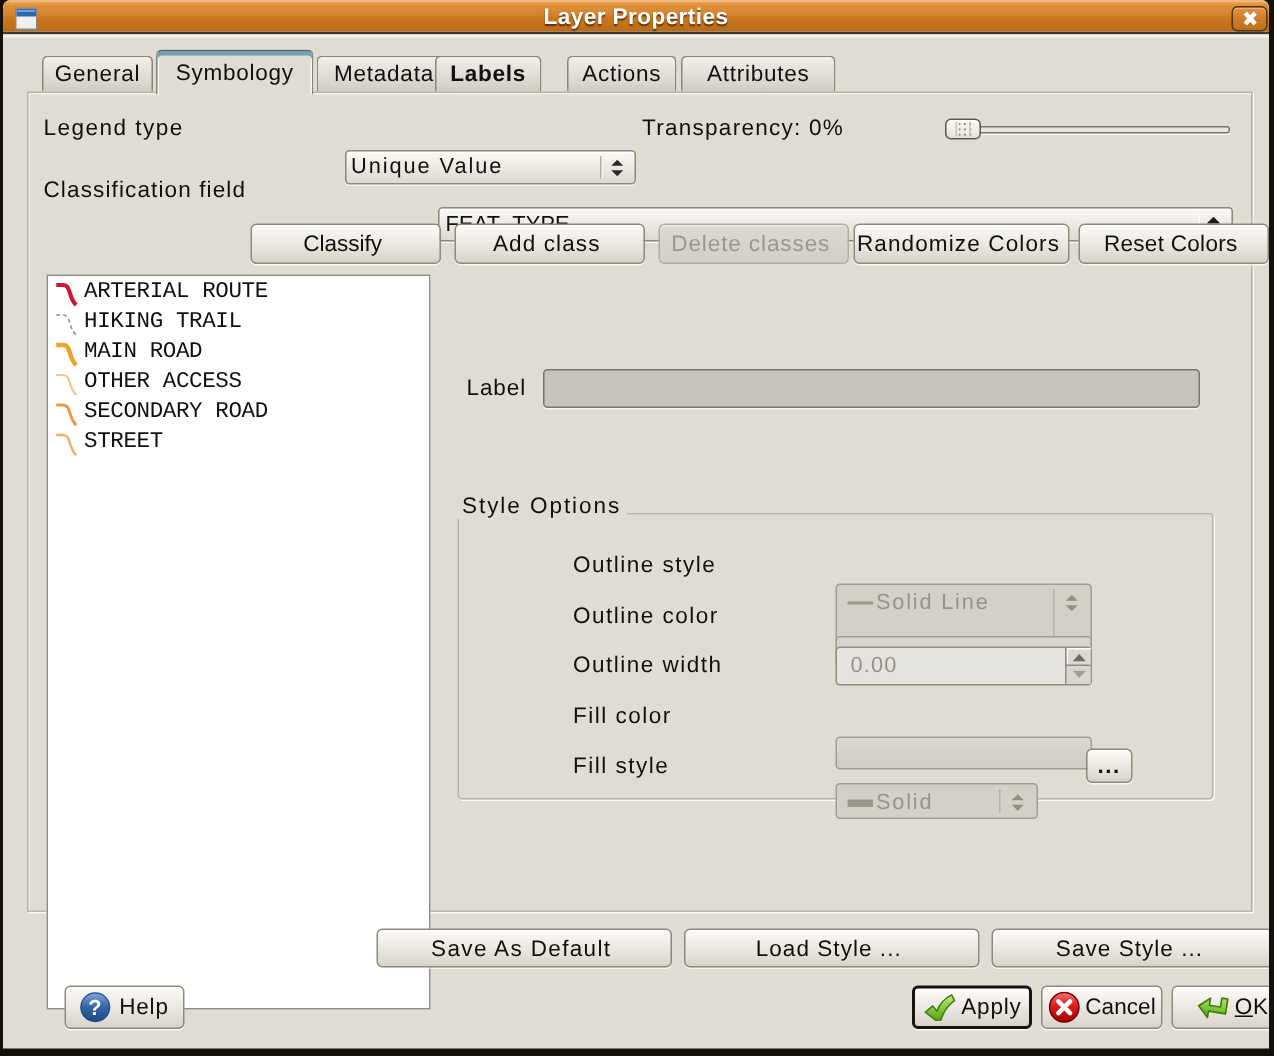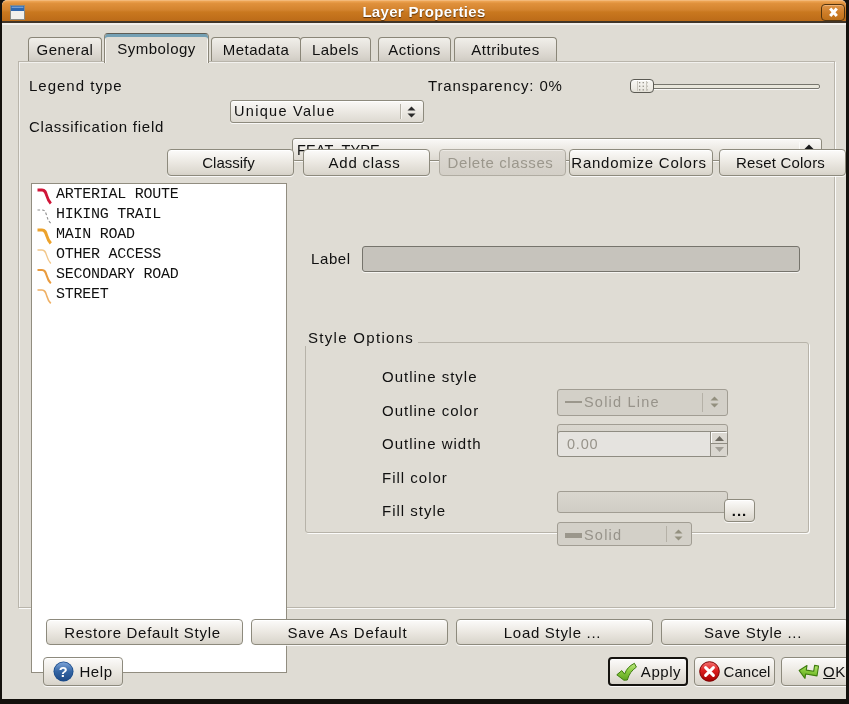--- a/index.html
+++ b/index.html
@@ -75,21 +75,21 @@
         <path d="M2.2 1.6 L8.8 9.0 M8.8 1.6 L2.2 9.0" stroke="#fff" stroke-width="3"></path>
       </svg>
     </div>
   </div>
 
   <div style="position:absolute;left:0;top:23px;width:844px;height:2px;background:#f2f0ec;"></div>
 
   <div class="tab" style="left:26px; width:74px;">General</div>
   <div class="tab active" style="left:102px; width:105px;">Symbology</div>
   <div class="tab" style="left:209px; width:90px;">Metadata</div>
-  <div class="tab" style="left:298px; width:71px;">Labels</div>
+  <div class="tab" style="left:288px; width:71px;font-weight:bold;">Labels</div>
   <div class="tab" style="left:376px; width:73px;">Actions</div>
   <div class="tab" style="left:452px; width:103px;">Attributes</div>
 
   <div class="panel"></div>
 
   <div class="lbl" style="left:27px; top:77px; letter-spacing:1.0px;">Legend type</div>
   <div class="combo" style="left:228px; top:76px; width:194px; height:23px;">
     <span style="position:absolute;left:3px;top:2px;letter-spacing:1.3px;">Unique Value</span>
     <div class="sep" style="right:22px;"></div>
     <svg width="9" height="12" viewBox="0 0 9 12" style="position:absolute;right:7px;top:5px;">
@@ -174,21 +174,21 @@
     </div>
   </div>
 
   <div class="lbl" style="left:309px; top:250px; letter-spacing:0.6px;">Label</div>
   <div class="entry-dis" style="left:360px; top:246px; width:438px; height:26px;"></div>
 
   <div class="grp"></div>
   <div class="grp-lbl" style="left:302px; top:329px; letter-spacing:1.3px;">Style Options</div>
 
   <div class="lbl" style="left:380px; top:368px; letter-spacing:1.0px;">Outline style</div>
-  <div class="combo dis" style="left:555px; top:365px; width:171px; height:27px;text-align:right;">
+  <div class="combo dis" style="left:555px; top:365px; width:171px; height:42px;text-align:right;">
     <span style="position:absolute;left:26px;top:4px;letter-spacing:1.2px;">Solid Line</span>
     <div style="position:absolute;left:7px;top:11px;width:17px;height:2px;background:#9b978c;"></div>
     <div class="sep" style="right:24px; box-shadow:none;"></div>
     <svg width="9" height="12" viewBox="0 0 9 12" style="position:absolute;right:8px;top:6px;">
       <path d="M0.5 4.5 L4.5 0.5 L8.5 4.5 Z" fill="#93907f"></path>
       <path d="M0.5 7.5 L4.5 11.5 L8.5 7.5 Z" fill="#93907f"></path>
     </svg>
   </div>
 
   <div class="lbl" style="left:380px; top:402px; letter-spacing:1.0px;">Outline color</div>
@@ -217,21 +217,20 @@
     <span style="position:absolute;left:26px;top:4px;letter-spacing:1.2px;">Solid</span>
     <div style="position:absolute;left:7px;top:10px;width:17px;height:5px;background:#9b978c;"></div>
     <div class="sep" style="right:24px; box-shadow:none;"></div>
     <svg width="9" height="12" viewBox="0 0 9 12" style="position:absolute;right:8px;top:6px;">
       <path d="M0.5 4.5 L4.5 0.5 L8.5 4.5 Z" fill="#93907f"></path>
       <path d="M0.5 7.5 L4.5 11.5 L8.5 7.5 Z" fill="#93907f"></path>
     </svg>
   </div>
   <div class="btn" style="left:697px; top:499px; width:31px; height:23px; font-weight:bold; letter-spacing:1px;">...</div>
 
-  <div class="btn" style="left:19px; top:619px; width:197px; height:26px; padding-right:4px; letter-spacing:0.7px;">Restore Default Style</div>
   <div class="btn" style="left:224px; top:619px; width:197px; height:26px; padding-right:4px; letter-spacing:0.9px;">Save As Default</div>
   <div class="btn" style="left:429px; top:619px; width:197px; height:26px; padding-right:4px; letter-spacing:0.7px;">Load Style ...</div>
   <div class="btn" style="left:634px; top:619px; width:188px; height:26px; padding-right:4px; letter-spacing:0.7px;">Save Style ...</div>
 
   <div class="btn" style="left:16px; top:657px; width:80px; height:29px;">
     <svg width="21" height="21" viewBox="0 0 21 21" style="margin-right:5px;">
       <defs>
           <linearGradient id="helpg" x1="0" y1="0" x2="0" y2="1">
             <stop offset="0" stop-color="#7da4d8"></stop>
             <stop offset="0.5" stop-color="#3465a4"></stop>

